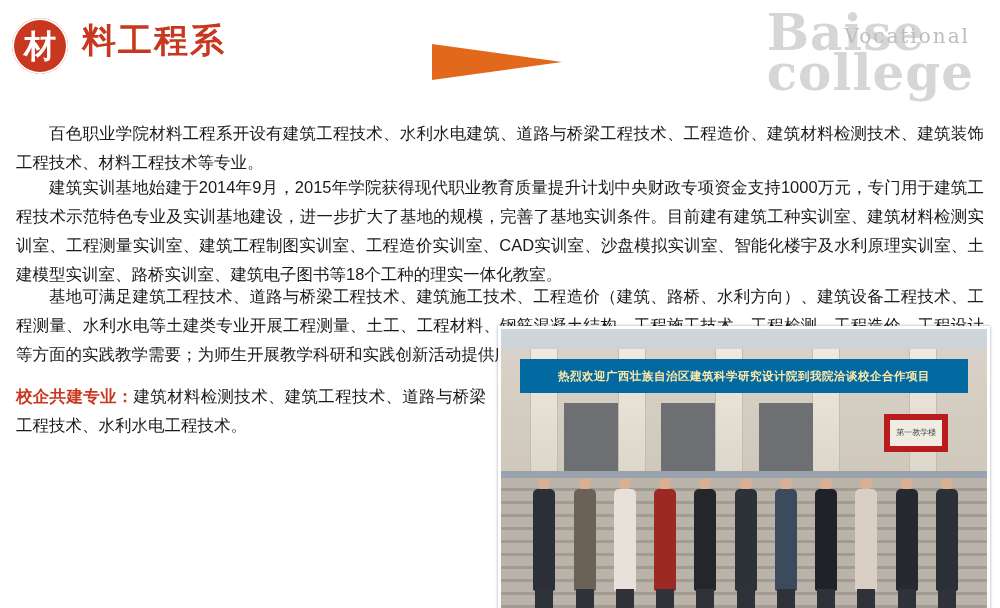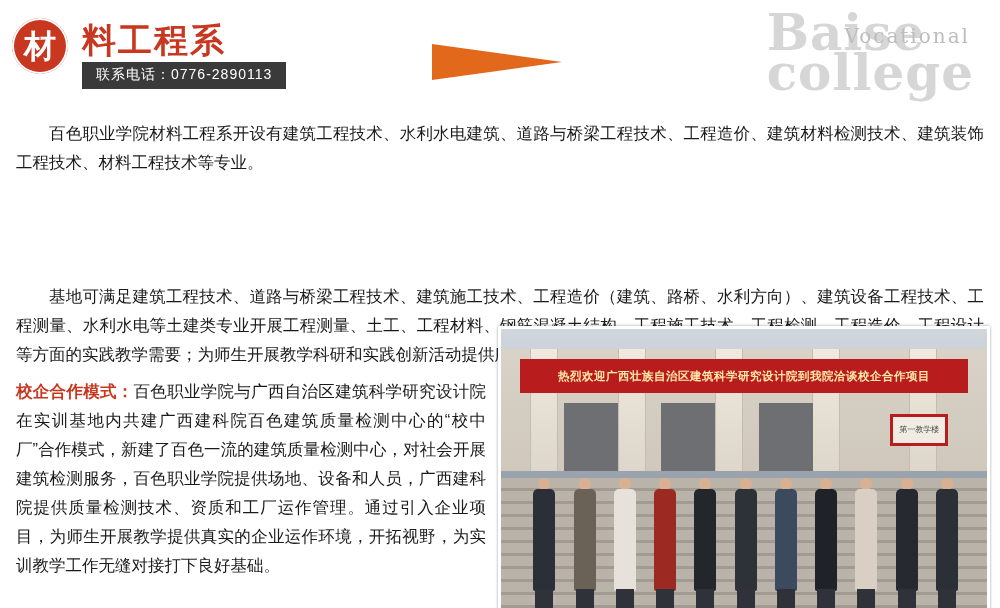--- a/index.html
+++ b/index.html
@@ -208,39 +208,39 @@
       #b9b3aa 0px, #b9b3aa 10px,
       #a19b92 10px, #a19b92 13px
     );
   }
   .photo .banner {
     position: absolute;
     left: 4%;
     top: 9%;
     width: 92%;
     height: 34px;
-    background: #b91c1c;
+    background: #0369a1;
     color: #ffe9a8;
     font-size: 11.5px;
     line-height: 34px;
     text-align: center;
     letter-spacing: 0.5px;
     white-space: nowrap;
     overflow: hidden;
     font-family: "Liberation Sans", sans-serif;
     font-weight: bold;
   }
   .photo .signboard {
     position: absolute;
     right: 8%;
     top: 25%;
     width: 52px;
     height: 26px;
     background: #f0ece3;
-    border: 3px solid #b91c1c;
+    border: 6px solid #b91c1c;
     font-size: 8px;
     color: #444;
     text-align: center;
     line-height: 26px;
   }
   .people {
     position: absolute;
     left: 4%;
     bottom: 16%;
     width: 92%;
@@ -278,36 +278,35 @@
   }
 </style>
 </head>
 <body>
 
 <div class="page">
 
   <div class="header">
     <div class="logo-badge">材</div>
     <div class="dept-title">料工程系</div>
-    <div class="contact-bar">联系电话：0776-2890113</div>
     <div class="header-arrow"></div>
     <div class="watermark-en">
       <span class="w1">Baise</span>
       <span class="w2">college</span>
       <span class="wsmall">Vocational</span>
     </div>
   </div>
 
   <div class="content">
 
     <p class="para p-top">百色职业学院材料工程系开设有建筑工程技术、水利水电建筑、道路与桥梁工程技术、工程造价、建筑材料检测技术、建筑装饰工程技术、材料工程技术等专业。</p>
+    <p class="para p2">建筑实训基地始建于2014年9月，2015年学院获得现代职业教育质量提升计划中央财政专项资金支持1000万元，专门用于建筑工程技术示范特色专业及实训基地建设，进一步扩大了基地的规模，完善了基地实训条件。目前建有建筑工种实训室、建筑材料检测实训室、工程测量实训室、建筑工程制图实训室、工程造价实训室、CAD实训室、沙盘模拟实训室、智能化楼宇及水利原理实训室、土建模型实训室、路桥实训室、建筑电子图书等18个工种的理实一体化教室。</p>
     <p class="para p3">基地可满足建筑工程技术、道路与桥梁工程技术、建筑施工技术、工程造价（建筑、路桥、水利方向）、建筑设备工程技术、工程测量、水利水电等土建类专业开展工程测量、土工、工程材料、钢筋混凝土结构、工程施工技术、工程检测、工程造价、工程设计等方面的实践教学需要；为师生开展教学科研和实践创新活动提供服务。</p>
 
     <div class="col-left">
-      <p class="para p4"><span class="lead">校企合作模式：</span><span>百色职业学院与广西自治区建筑科学研究设计院在实训基地内共建广西建科院百色建筑质量检测中心的“校中厂”合作模式，新建了百色一流的建筑质量检测中心，对社会开展建筑检测服务，百色职业学院提供场地、设备和人员，广西建科院提供质量检测技术、资质和工厂运作管理。通过引入企业项目，为师生开展教学提供真实的企业运作环境，开拓视野，为实训教学工作无缝对接打下良好基础。</span></p>
       <p class="para p5"><span class="lead">校企共建专业：</span><span>建筑材料检测技术、建筑工程技术、道路与桥梁工程技术、水利水电工程技术。</span></p>
     </div>
 
     <div class="photo">
       <div class="sky"></div>
       <div class="building"></div>
       <div class="col" style="left:6%"></div>
       <div class="col" style="left:24%"></div>
       <div class="col" style="left:44%"></div>
       <div class="col" style="left:64%"></div>

